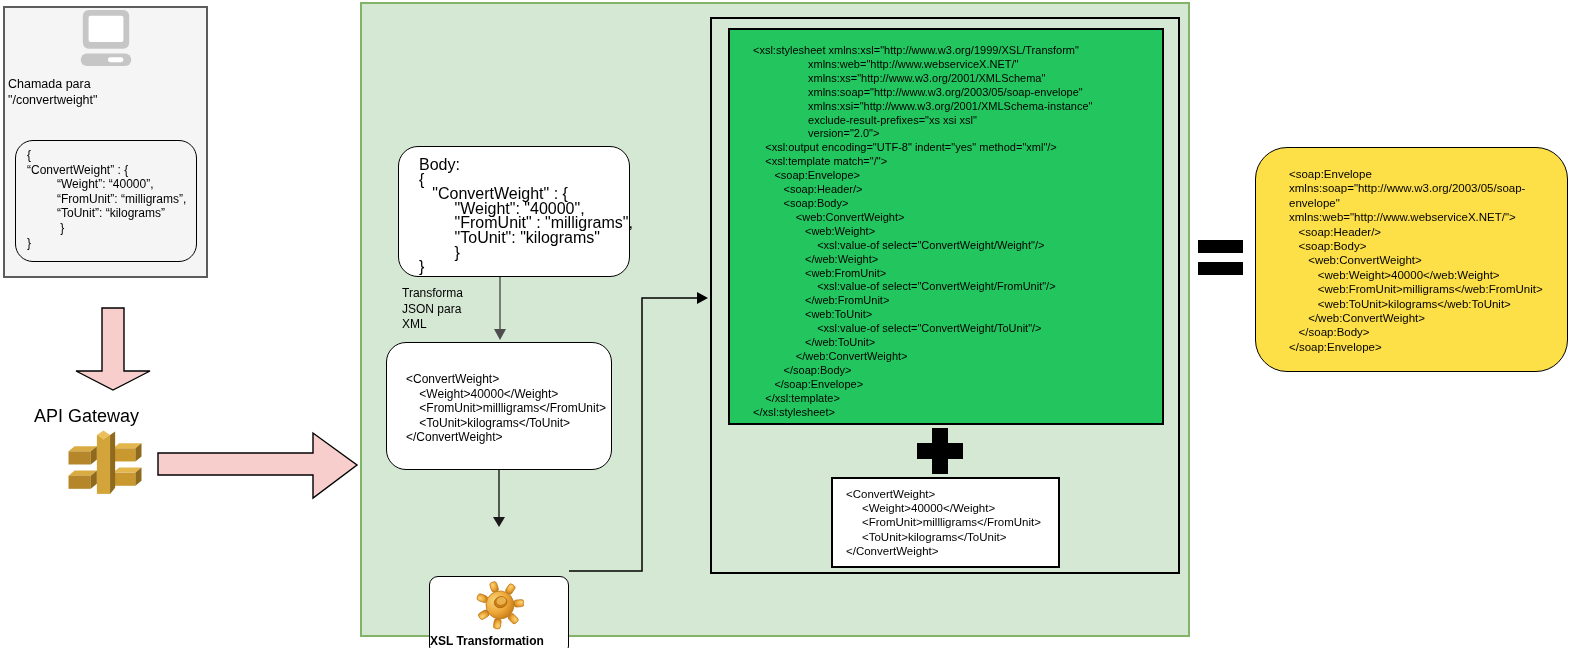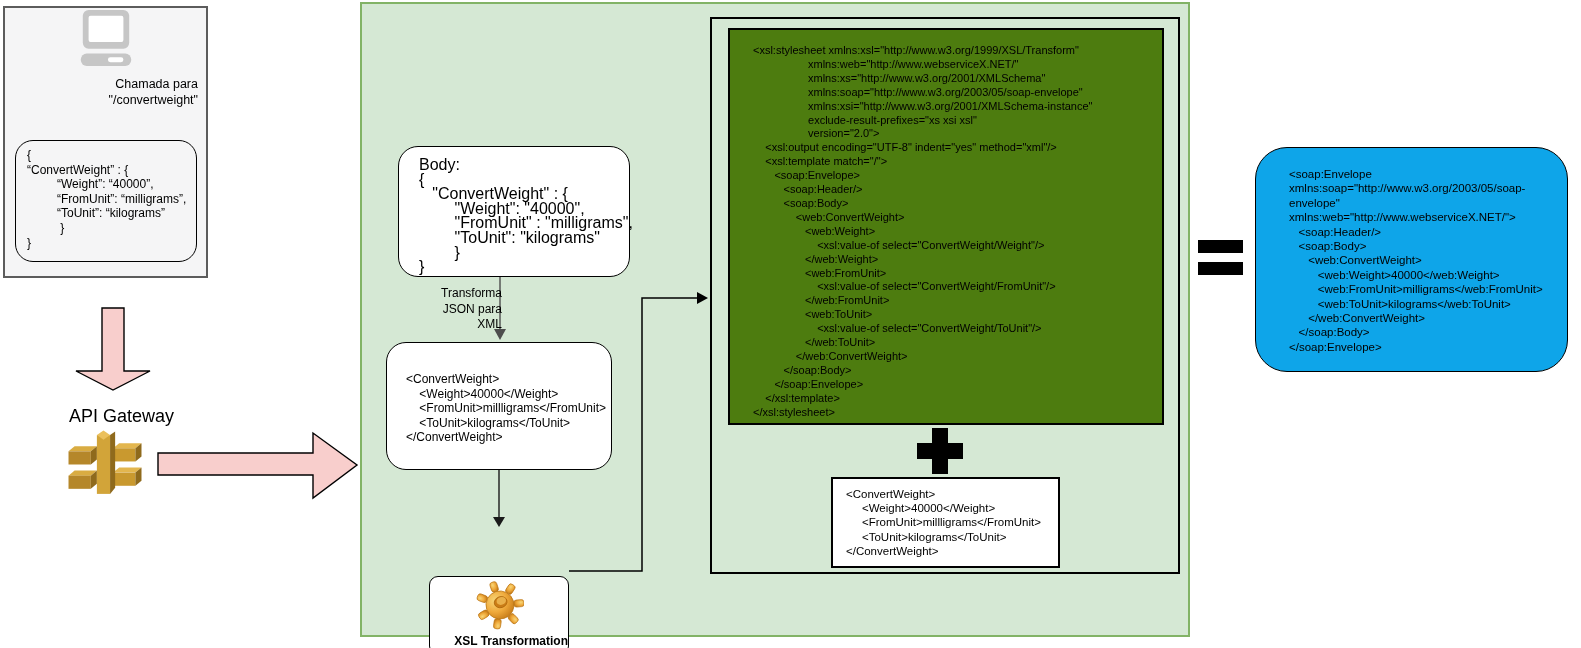--- a/index.html
+++ b/index.html
@@ -4,21 +4,21 @@
 <style>
   html,body{margin:0;padding:0;background:#ffffff;}
   .canvas{
     position:relative;width:1581px;height:648px;overflow:hidden;
     font-family:"Liberation Sans","DejaVu Sans",sans-serif;color:#000;
     background:#ffffff;
   }
   .abs{position:absolute;box-sizing:border-box;}
   .pre{white-space:pre;}
   .preline{white-space:pre-line;}
-  .center{text-align:right;}
+  .center{text-align:left;}
 
   
   .client-box{left:3px;top:6px;width:205px;height:272px;background:#f5f5f6;border:2px solid #5c5c5c;}
   .client-title{left:8px;top:76px;width:190px;font-size:12.5px;line-height:16px;}
   .client-json{left:15px;top:140px;width:182px;height:122px;border:1.5px solid #000;border-radius:18px;
                padding:7px 4px 0 11px;font-size:12px;line-height:14.6px;}
 
   
   .gw-label{left:34px;top:406px;width:140px;font-size:18px;}
 
@@ -31,34 +31,34 @@
   .arrow1-label{left:402px;top:286px;width:100px;font-size:12px;line-height:15.5px;}
   .xml-box{left:386px;top:342px;width:226px;height:128px;background:#fff;border:1.5px solid #000;
            border-radius:20px;padding:29px 4px 0 19px;font-size:12px;line-height:14.6px;}
   .arrow2-label{left:384px;top:477px;width:120px;font-size:12.5px;line-height:15px;}
   .xsl-box{left:429px;top:528px;width:140px;height:79px;background:#fff;border:1.5px solid #000;border-radius:9px;margin-top:48px;}
   .xsl-box-label{left:0;right:0;bottom:6px;font-weight:bold;font-size:12px;}
   .gear-wrap{left:46px;top:3px;width:48px;height:50px;}
 
   
   .mapper-outer{left:710px;top:17px;width:470px;height:557px;border:2px solid #000;background:transparent;}
-  .xsl-code-box{left:728px;top:28px;width:436px;height:397px;background:#4d7c0f;border:2px solid #000;
+  .xsl-code-box{left:728px;top:28px;width:436px;height:397px;background:#22c55e;border:2px solid #000;
                 padding:14px 4px 0 23px;font-size:11px;line-height:13.9px;}
   .plus-h{left:917px;top:443px;width:46px;height:16px;background:#000;}
   .plus-v{left:932px;top:428px;width:16px;height:46px;background:#000;}
   .body-xml-box{left:831px;top:477px;width:229px;height:91px;background:#fff;border:2px solid #000;
                 padding:8px 4px 0 13px;font-size:11.5px;line-height:14.2px;}
   .mapper-caption{left:825px;top:579px;width:220px;font-size:12.5px;line-height:17px;}
 
   
   .eq-b1{left:1198px;top:240px;width:45px;height:13px;background:#000;}
   .eq-b2{left:1198px;top:262px;width:45px;height:13px;background:#000;}
 
   
-  .result-box{left:1255px;top:147px;width:313px;height:225px;background:#0ea5e9;border:1.5px solid #000;
+  .result-box{left:1255px;top:147px;width:313px;height:225px;background:#fde047;border:1.5px solid #000;
               border-radius:32px;padding:19px 8px 0 33px;font-size:11.5px;line-height:14.4px;}
 
   .layer-shapes{left:0;top:0;width:1581px;height:648px;pointer-events:none;}
   .z1{z-index:1}.z2{z-index:2}.z3{z-index:3}
 </style>
 </head>
 <body>
 
 <div class="canvas">
 

